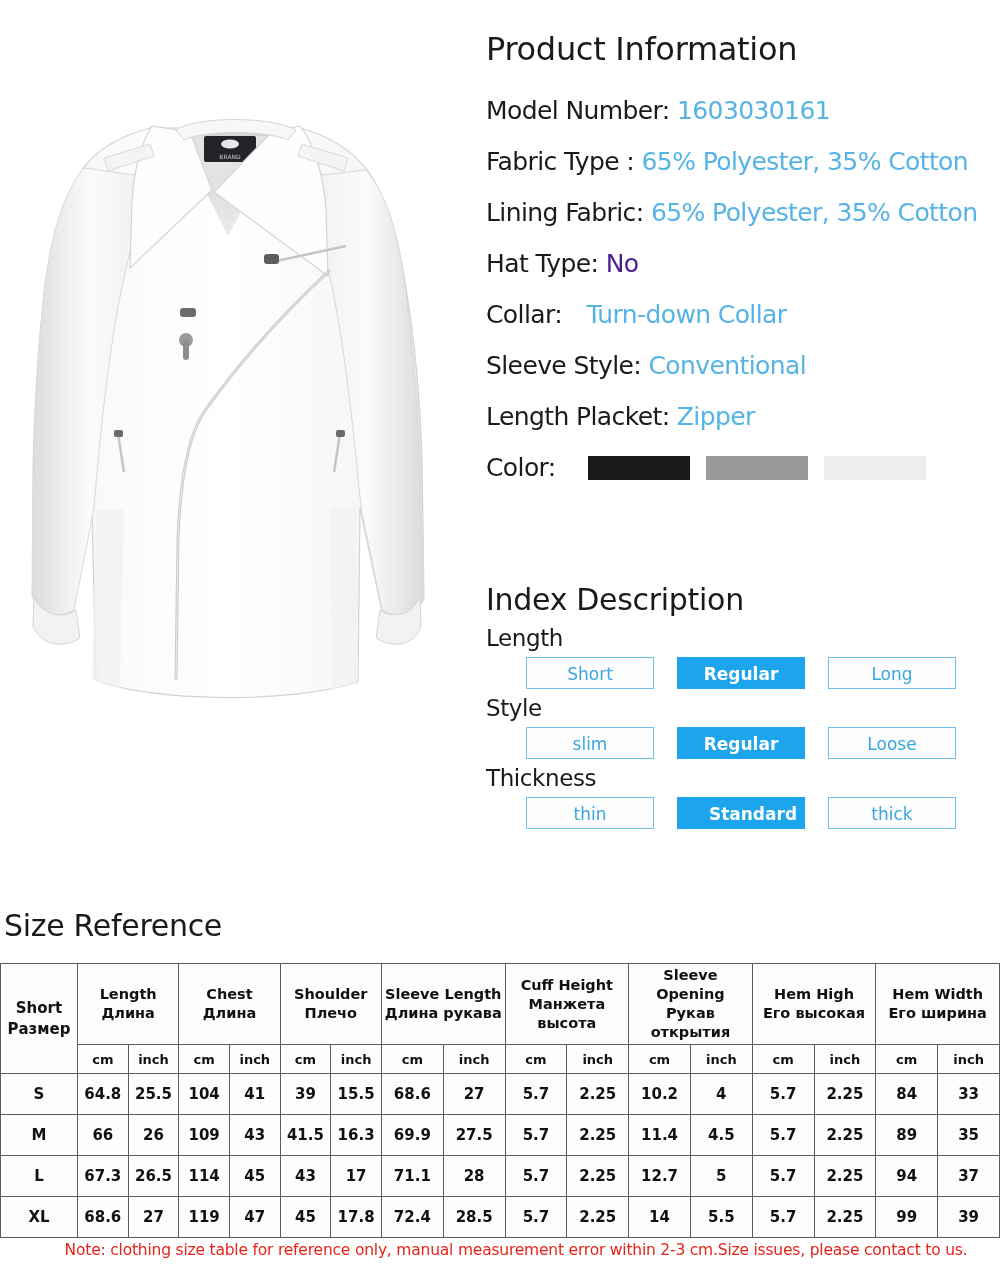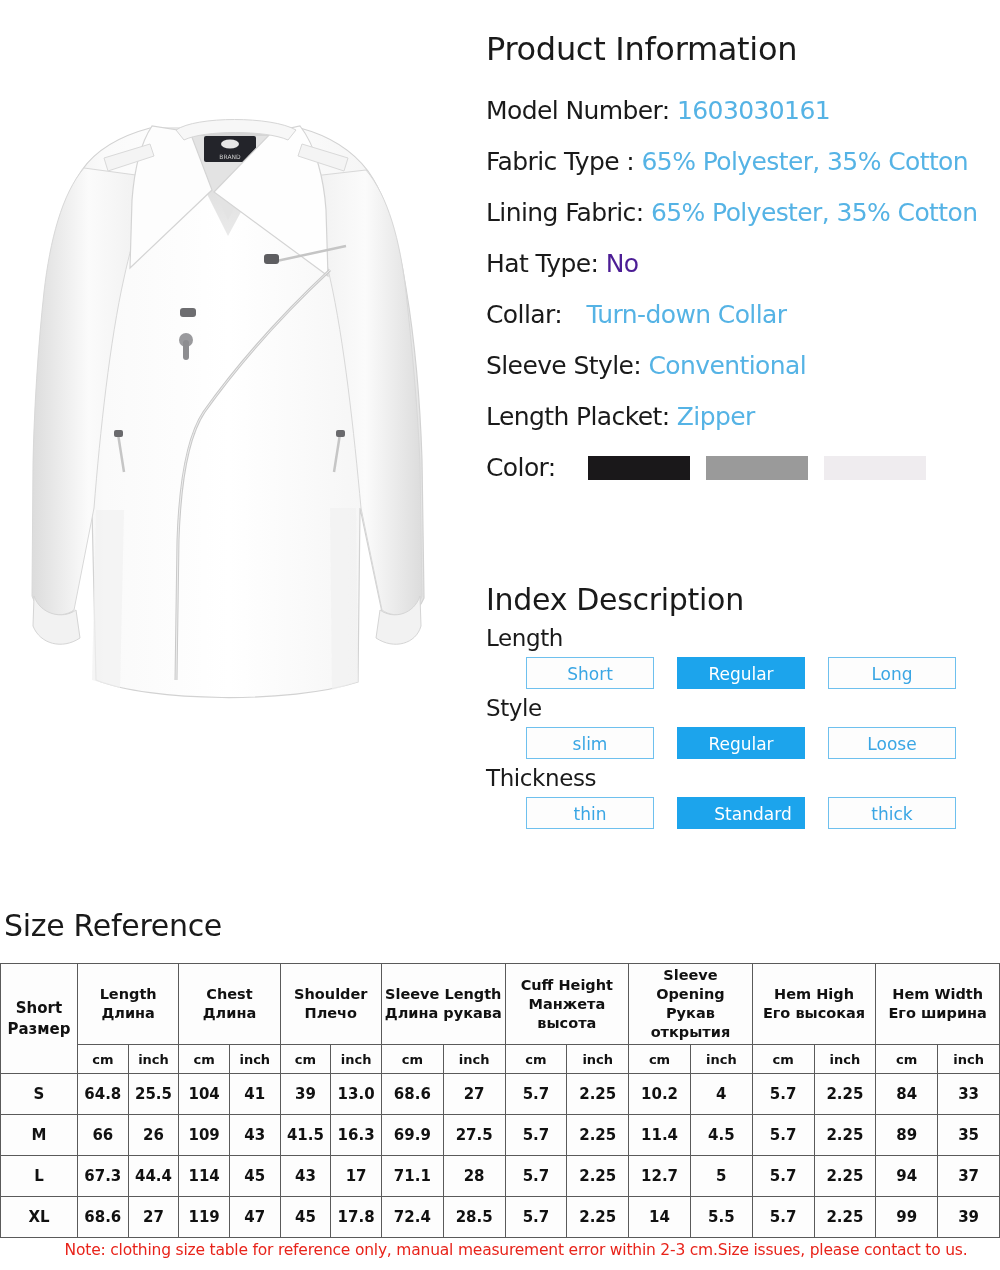--- a/index.html
+++ b/index.html
@@ -55,21 +55,21 @@
     font-size:23px;color:#1a1a1a;line-height:30px;
     font-family:"DejaVu Sans", sans-serif;letter-spacing:-0.4px;
   }
   .opt-row{display:flex;margin:4px 0 4px 40px;}
   .opt{
     width:128px;height:32px;line-height:32px;text-align:center;
     font-size:17px;margin-right:23px;box-sizing:border-box;
     font-family:"DejaVu Sans", sans-serif;
   }
   .opt.off{border:1px solid #6ec0ee;background:#fdfdfd;color:#3aa6e4;}
-  .opt.on{border:1px solid #1ca4ec;background:#1ca4ec;color:#ffffff;font-weight:normal;}
+  .opt.on{border:1px solid #1ca4ec;background:#1ca4ec;color:#ffffff;font-weight:bold;}
 
   
   .size-title{
     position:absolute;left:4px;top:908px;font-size:30px;font-weight:400;
     color:#1a1a1a;font-family:"DejaVu Sans", sans-serif;letter-spacing:-0.3px;
   }
   table.size{
     position:absolute;left:0;top:963px;width:1000px;
     border-collapse:collapse;table-layout:fixed;
     font-family:"DejaVu Sans", sans-serif;
@@ -330,21 +330,21 @@
         </tr>
     </thead>
     <tbody>
         <tr>
           <td>S</td>
           <td>64.8</td>
           <td>25.5</td>
           <td>104</td>
           <td>41</td>
           <td>39</td>
-          <td>13.0</td>
+          <td>15.5</td>
           <td>68.6</td>
           <td>27</td>
           <td>5.7</td>
           <td>2.25</td>
           <td>10.2</td>
           <td>4</td>
           <td>5.7</td>
           <td>2.25</td>
           <td>84</td>
           <td>33</td>
@@ -364,21 +364,21 @@
           <td>11.4</td>
           <td>4.5</td>
           <td>5.7</td>
           <td>2.25</td>
           <td>89</td>
           <td>35</td>
         </tr>
         <tr>
           <td>L</td>
           <td>67.3</td>
-          <td>44.4</td>
+          <td>26.5</td>
           <td>114</td>
           <td>45</td>
           <td>43</td>
           <td>17</td>
           <td>71.1</td>
           <td>28</td>
           <td>5.7</td>
           <td>2.25</td>
           <td>12.7</td>
           <td>5</td>

